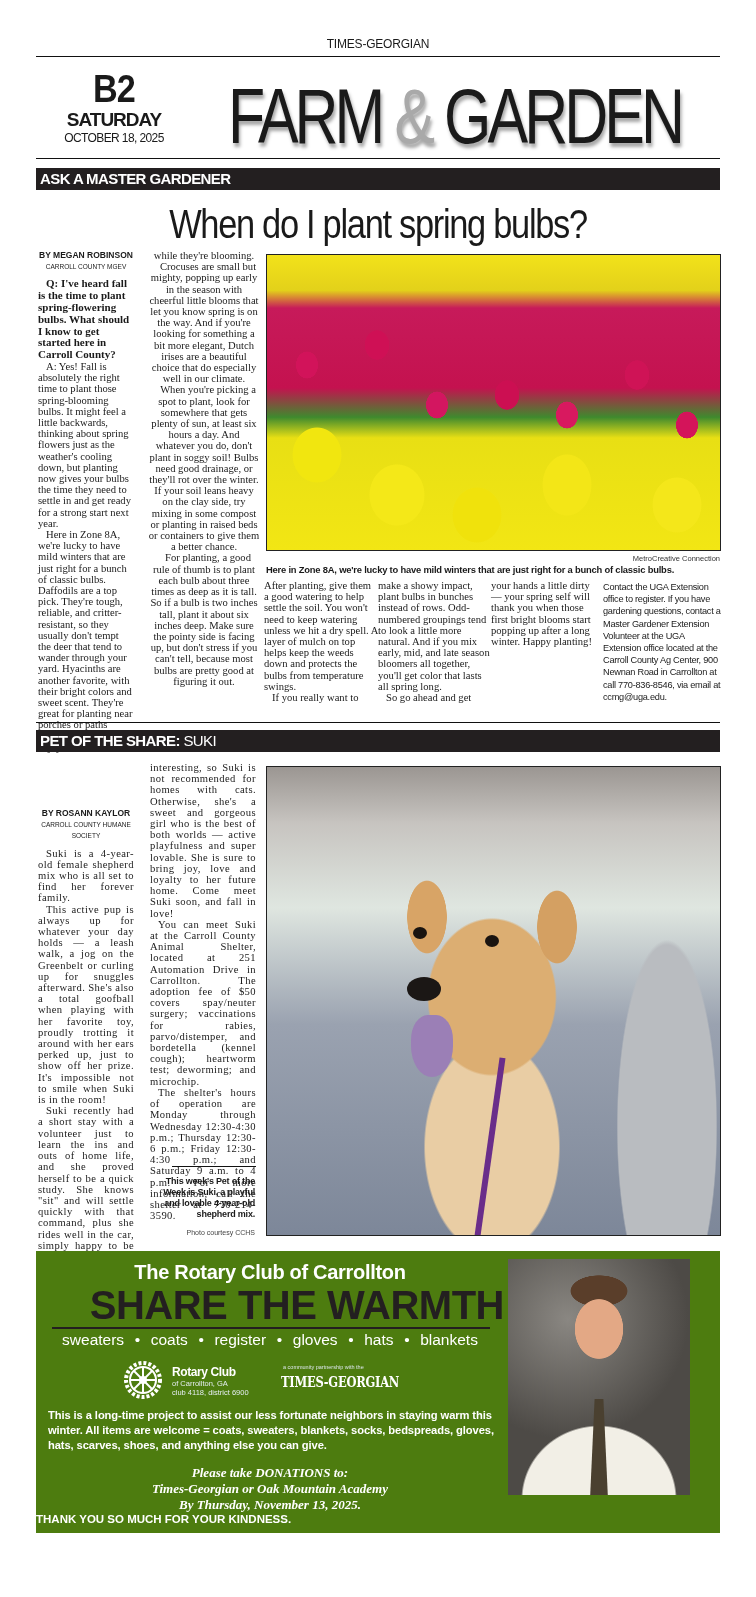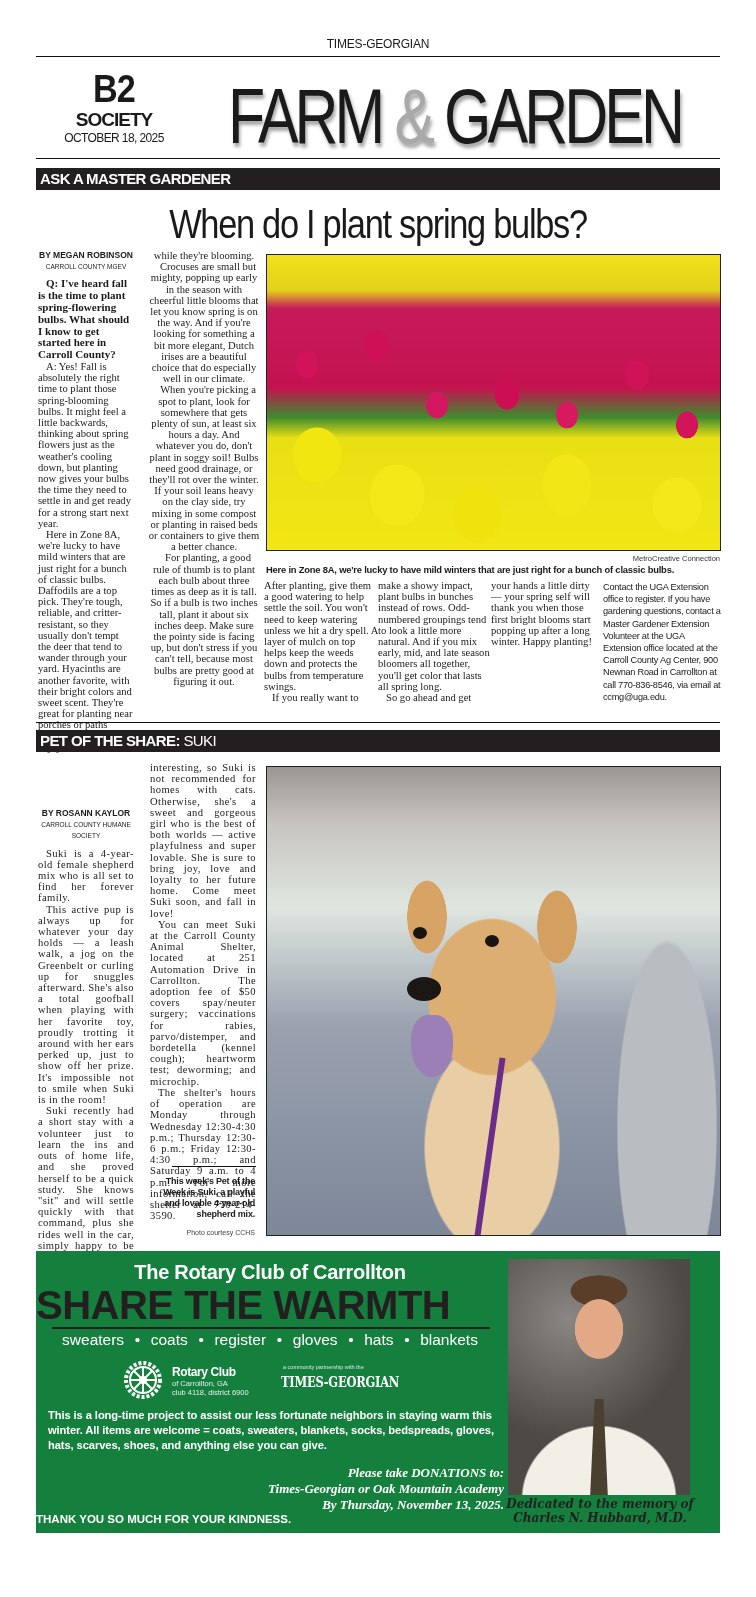--- a/index.html
+++ b/index.html
@@ -58,50 +58,50 @@
       radial-gradient(ellipse 95px 150px at 225px 380px, #e9cda4 70%, transparent 72%),
       radial-gradient(ellipse 70px 260px at 400px 360px, #b9bcc0 70%, transparent 72%),
       linear-gradient(180deg, #9b9692 0%, #c7c4c0 12%, #dfe6e0 30%, #9aa2b0 55%, #7d8799 100%);
   }
   .eye { width: 14px; height: 12px; border-radius: 50%; background: #1a1410; position: absolute; }
   #pet-caption-rule { left: 172px; width: 84px; top: 1166px; height: 1px; background: #111; }
   #pet-caption { left: 150px; width: 105px; top: 1176px; text-align: right; font-size: 9px; font-weight: bold; line-height: 11px; letter-spacing: -0.2px; }
   #pet-credit { left: 150px; width: 105px; top: 1229px; text-align: right; font-size: 7px; color: #444; }
 
   
-  #ad { left: 36px; top: 1251px; width: 684px; height: 282px; background: #15803d; }
+  #ad { left: 36px; top: 1251px; width: 684px; height: 282px; background: #4d7c0f; }
   #ad-title { left: 0; width: 468px; top: 10px; text-align: center; color: #fff; font-weight: bold; font-size: 20px; letter-spacing: -0.3px; }
-  #ad-headline { left: 0; width: 468px; top: 32px; text-align: left; color: #231f20; font-weight: bold; font-size: 40px; letter-spacing: -0.5px; line-height: 44px; }
+  #ad-headline { left: 0; width: 468px; top: 32px; text-align: right; color: #231f20; font-weight: bold; font-size: 40px; letter-spacing: -0.5px; line-height: 44px; }
   #ad-underline { left: 16px; width: 438px; top: 76px; height: 2px; background: #231f20; }
   #ad-items { left: 0; width: 468px; top: 80px; text-align: center; color: #fff; font-size: 15.5px; word-spacing: 1px; }
   #rotary-wheel { left: 86px; top: 108px; width: 42px; height: 42px; }
   #rotary-name { left: 136px; top: 114px; color: #fff; font-weight: bold; font-size: 12px; letter-spacing: -0.4px; }
   #rotary-loc { left: 136px; top: 128px; color: #e4edf0; font-size: 7.5px; line-height: 9px; }
   #partner-note { left: 247px; top: 113px; color: #dbe6ea; font-size: 5.5px; }
   #partner-logo { left: 245px; top: 123px; color: #fff; font-family: "DejaVu Serif", serif; font-weight: bold; font-size: 14px; letter-spacing: -0.3px; transform: scaleX(0.82); transform-origin: left top; }
   #ad-body { left: 12px; width: 448px; top: 157px; color: #fff; font-weight: bold; font-size: 11.2px; line-height: 15px; letter-spacing: -0.1px; }
-  #ad-donate { left: 0; width: 468px; top: 214px; text-align: right; color: #fff; font-family: "Liberation Serif", serif; font-style: italic; font-weight: bold; font-size: 13px; line-height: 16px; }
+  #ad-donate { left: 0; width: 468px; top: 214px; text-align: center; color: #fff; font-family: "Liberation Serif", serif; font-style: italic; font-weight: bold; font-size: 13px; line-height: 16px; }
   #ad-thanks { left: 0; width: 468px; top: 262px; text-align: left; color: #fff; font-weight: bold; font-size: 11.5px; }
   #doctor-photo { left: 472px; top: 8px; width: 182px; height: 236px;
     background:
       radial-gradient(ellipse 34px 42px at 91px 70px, #e3a885 70%, transparent 72%),
       radial-gradient(ellipse 40px 22px at 91px 32px, #5a3e2a 70%, transparent 72%),
       radial-gradient(ellipse 95px 90px at 91px 240px, #f2efe6 80%, transparent 82%),
       radial-gradient(ellipse 120px 120px at 60px 60px, #8a8782 0%, #4d4a46 100%);
   }
   #tie { left: 80px; top: 140px; width: 22px; height: 96px; background: #4a4030; clip-path: polygon(30% 0, 70% 0, 90% 100%, 10% 100%); }
   #ad-dedication { left: 466px; width: 196px; top: 246px; text-align: center; color: #231f20; font-family: "DejaVu Serif", serif; font-style: italic; font-weight: bold; font-size: 12px; line-height: 14px; }
 </style>
 </head>
 <body>
 
 <div class="abs sans" id="paper-name">TIMES-GEORGIAN</div>
 <div class="abs rule" style="top:56px"></div>
 <div class="abs sans" id="page-no">B2</div>
-<div class="abs sans" id="page-day">SOCIETY</div>
+<div class="abs sans" id="page-day">SATURDAY</div>
 <div class="abs sans" id="page-date">OCTOBER 18, 2025</div>
 <div class="abs sans" id="section-title"><span>FARM</span> <span class="amp">&amp;</span> <span>GARDEN</span></div>
 <div class="abs rule" style="top:158px"></div>
 
 <div class="abs kicker sans" style="top:168px">ASK A MASTER GARDENER</div>
 <div class="abs sans" id="headline">When do I plant spring bulbs?</div>
 
 <div class="abs col" style="left:38px; top:250px; width:96px;">
   <div class="byline-name sans">BY MEGAN ROBINSON</div>
   <div class="byline-org sans">CARROLL COUNTY MGEV</div>
@@ -188,17 +188,13 @@
   <div class="abs" id="ad-body">This is a long-time project to assist our less fortunate neighbors in staying warm this winter. All items are welcome = coats, sweaters, blankets, socks, bedspreads, gloves, hats, scarves, shoes, and anything else you can give.</div>
   <div class="abs" id="ad-donate">
     <div>Please take DONATIONS to:</div>
     <div>Times-Georgian or Oak Mountain Academy</div>
     <div>By Thursday, November 13, 2025.</div>
   </div>
   <div class="abs" id="ad-thanks">THANK YOU SO MUCH FOR YOUR KINDNESS.</div>
   <div class="abs" id="doctor-photo">
     <div class="abs" id="tie"></div>
   </div>
-  <div class="abs" id="ad-dedication">
-    <div>Dedicated to the memory of</div>
-    <div>Charles N. Hubbard, M.D.</div>
-  </div>
 </div>
 
 </body></html>

